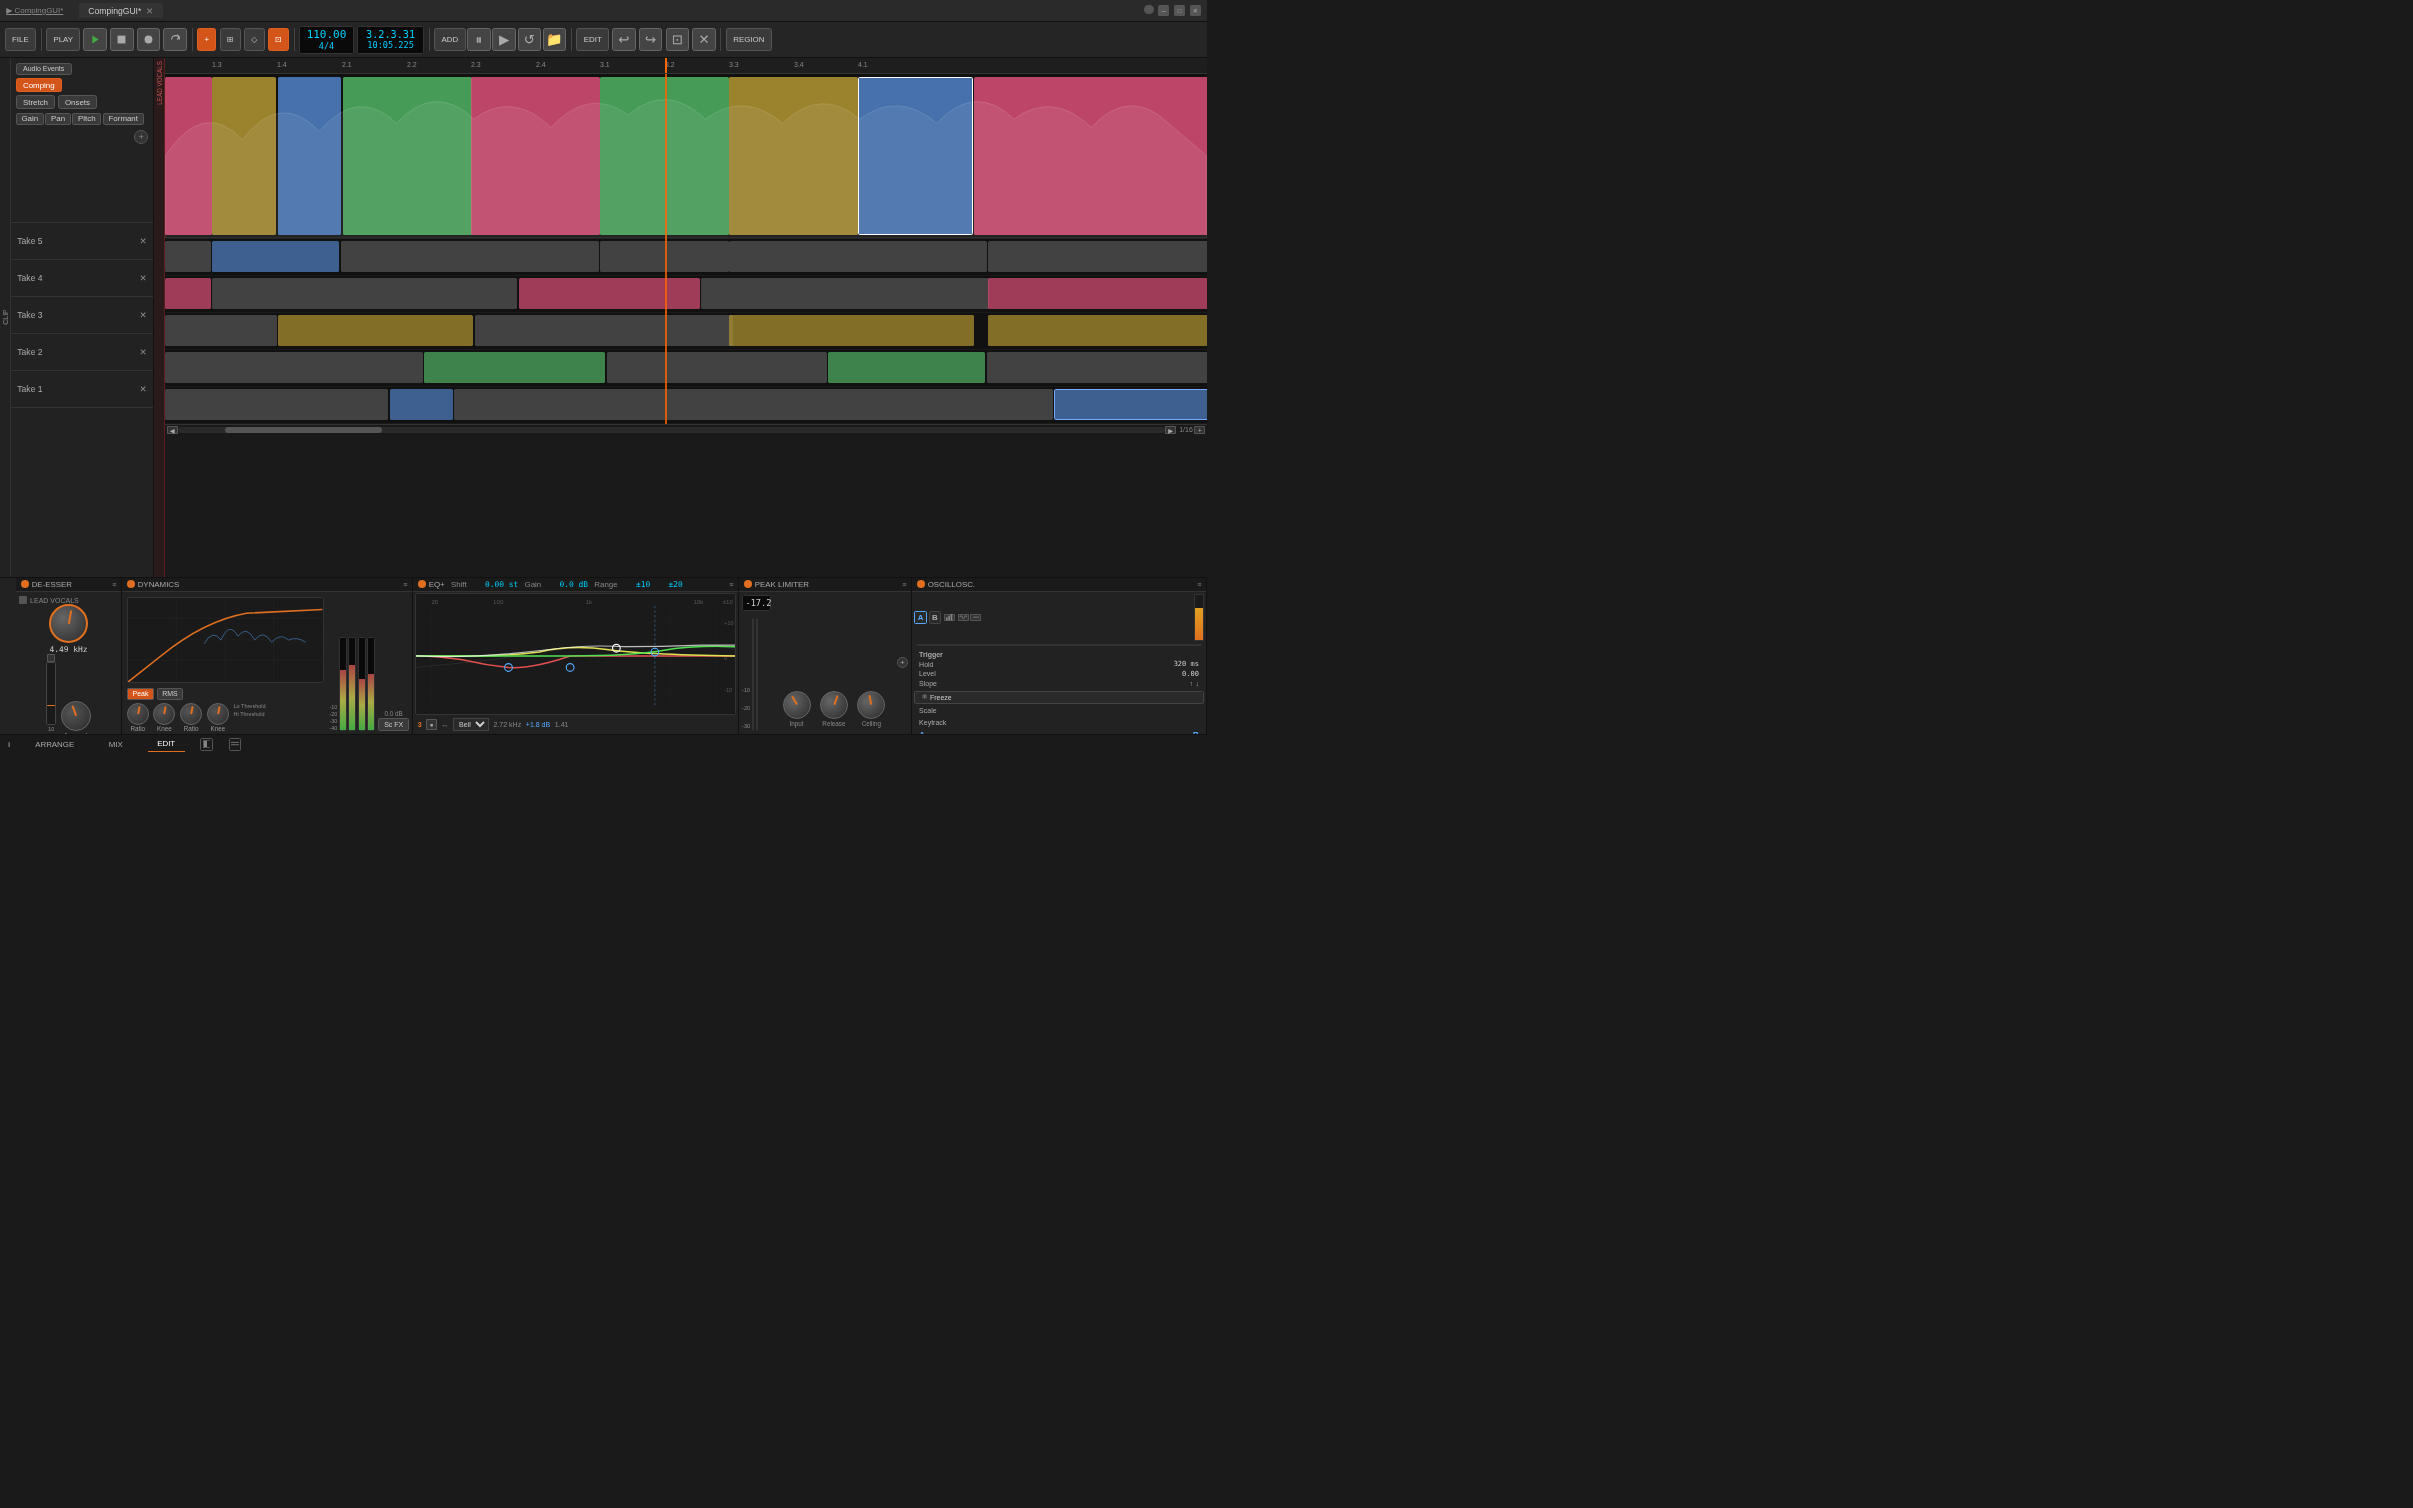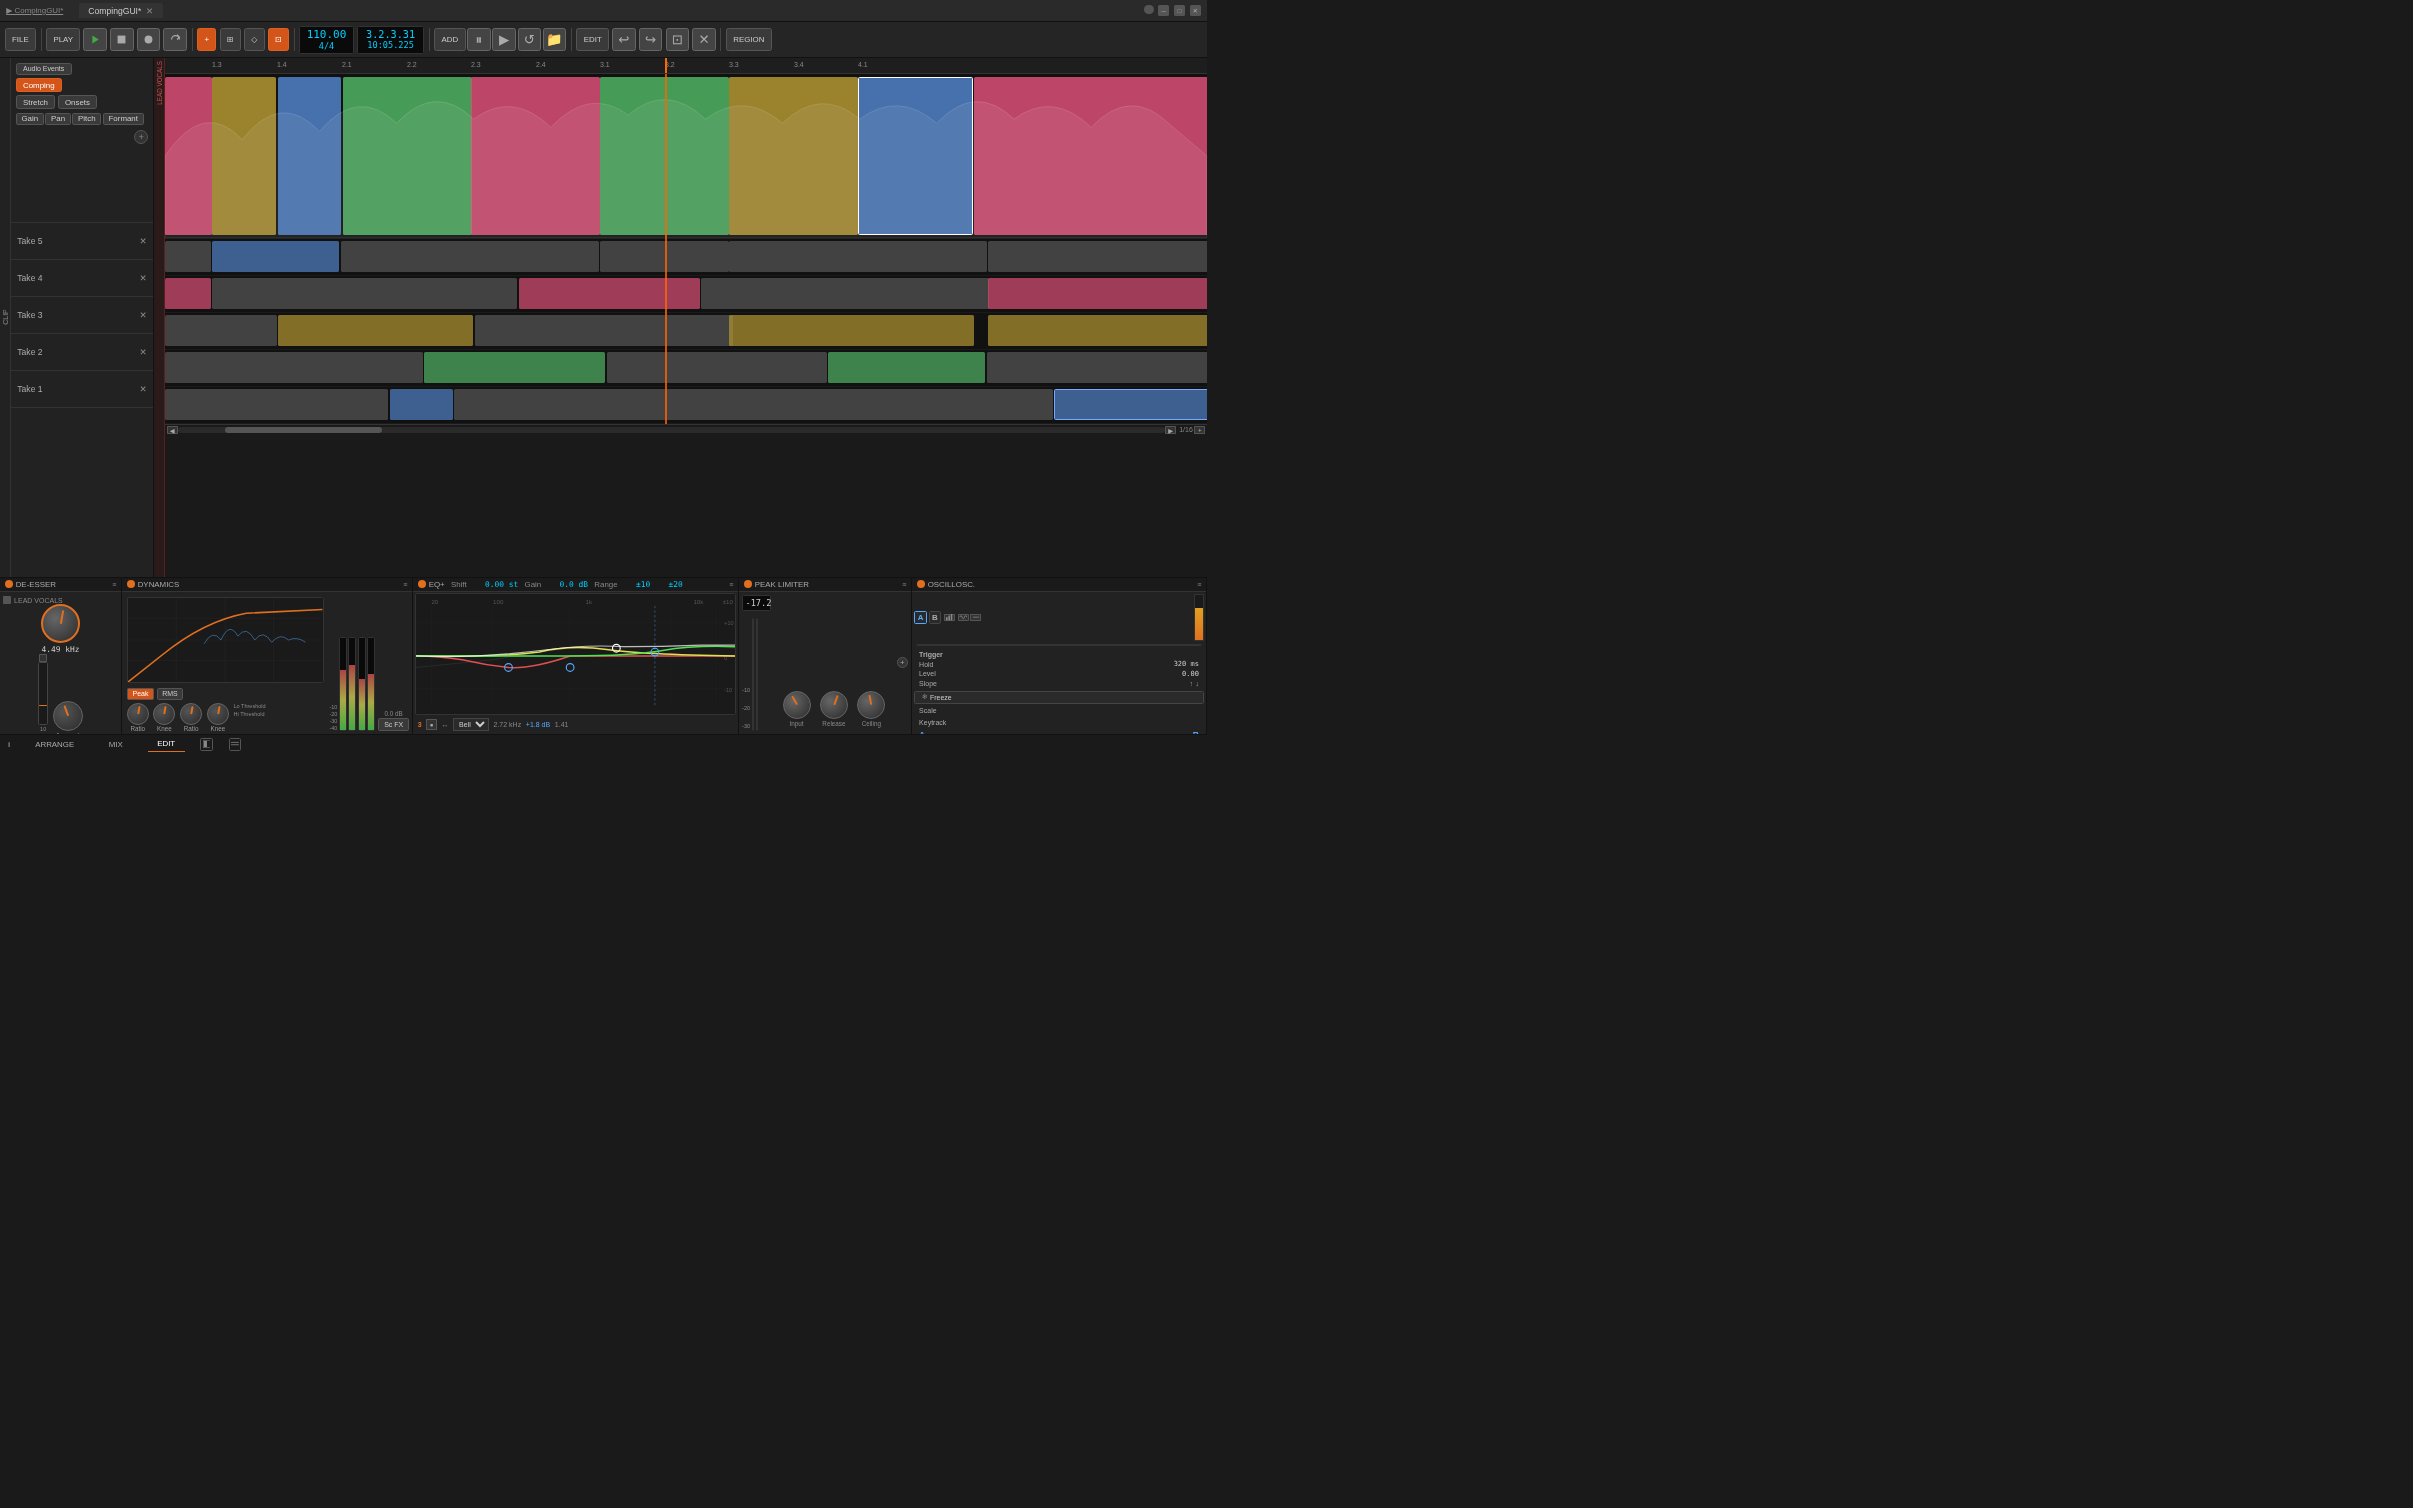--- a/index.html
+++ b/index.html
@@ -367,21 +367,21 @@
       </div>
       <button style="background:#333;border:0.8px solid #555;color:#aaa;width:11px;height:7.9px;cursor:pointer;font-size:6.3px;border-radius:0.8px;">▶</button>
       <div style="color:#888;font-size:7px;margin-left:3.1px;">1/16</div>
       <button style="background:#333;border:0.8px solid #555;color:#aaa;width:11px;height:7.9px;cursor:pointer;font-size:6.3px;margin-left:1.6px;border-radius:0.8px;">+</button>
     </div>
   </div>
 </div>
 
 <div id="bottom-panel">
 
-  <div class="plugin-block" id="de-esser" style="width:122px;">
+  <div class="plugin-block" id="de-esser" style="width:122px;padding-left:16px;">
     <div class="plugin-header">
       <button class="power-btn"></button>
       <span>DE-ESSER</span>
       <span style="margin-left:auto;font-size:7px;color:#888;">≡</span>
     </div>
     <div style="display:flex;flex-direction:column;align-items:center;padding:4.7px 3.1px;height:calc(100% - 14px);justify-content:space-between;">
 
       <div style="display:flex;align-items:center;gap:3.1px;width:100%;">
         <div style="width:7.9px;height:7.9px;background:#555;border-radius:0.8px;"></div>
         <span style="font-size:7px;color:#888;">LEAD VOCALS</span>

